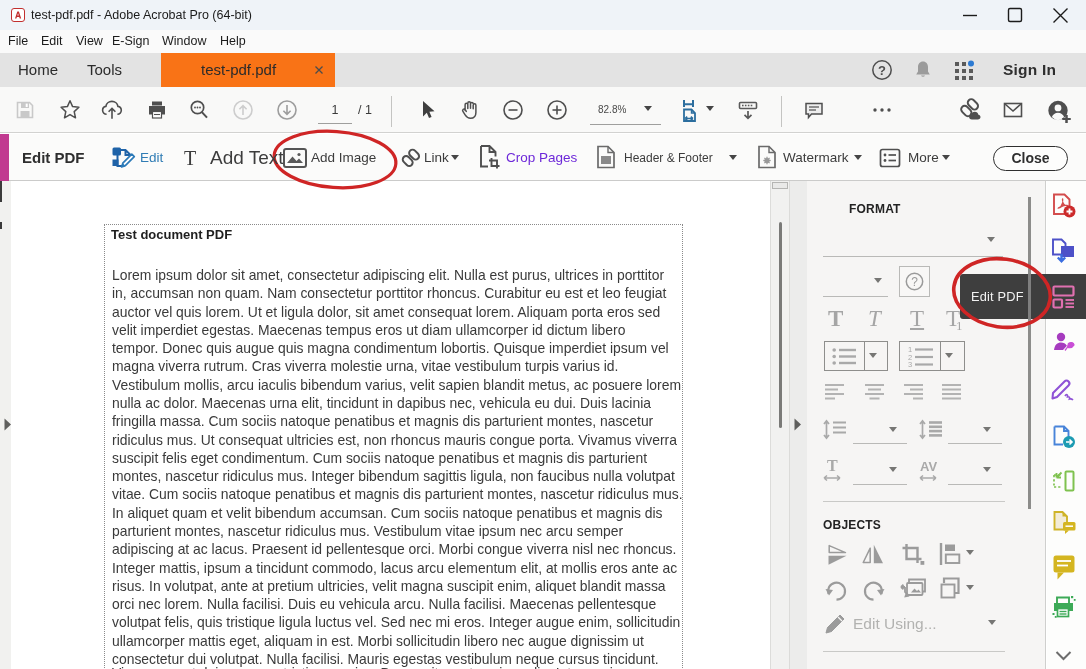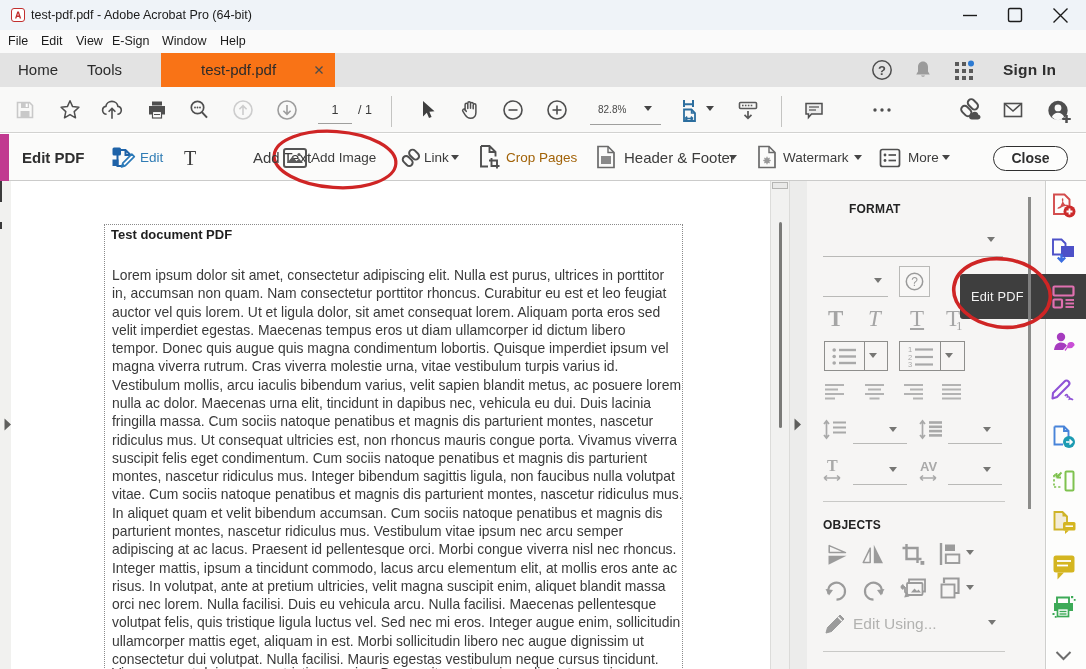--- a/index.html
+++ b/index.html
@@ -411,46 +411,46 @@
 <div class="abs" style="left:22px;top:146px;font-size:15px;font-weight:bold;color:#2e2e2e;line-height:24px;">Edit PDF</div>
 <svg class="abs" style="left:110px;top:144px;" width="28" height="28" viewBox="0 0 28 28">
   <rect x="2.5" y="3.5" width="8.5" height="8" rx="1.5" fill="#1f63a8"></rect>
   <path d="M7.5 6 H15.5 L20.5 11 V15 M15.5 6 V11 H20.5 M7.5 6 V22 H14.5" fill="none" stroke="#1f63a8" stroke-width="2"></path>
   <rect x="2.5" y="15.5" width="6" height="6.5" fill="#1f63a8"></rect>
   <path d="M21.8 10.2 L24.3 12.7 L15.3 21.7 L11.6 22.9 L12.8 19.2 Z" fill="#fff" stroke="#2b7ab8" stroke-width="1.7" stroke-linejoin="round"></path>
   <path d="M12.8 19.2 L15.3 21.7 L11.6 22.9 Z" fill="#2b7ab8"></path>
 </svg>
 <div class="abs" style="left:140px;top:147px;font-size:13.5px;color:#2f7cb4;line-height:22px;">Edit</div>
 <div class="abs" style="left:184px;top:144px;font-size:20px;color:#3c3c3c;line-height:28px;font-family:'Liberation Serif',serif;">T</div>
-<div class="abs" style="left:210px;top:147px;font-size:15px;color:#3c3c3c;line-height:22px;margin-left:43px;">Add Text</div>
+<div class="abs" style="left:210px;top:147px;font-size:19px;color:#3c3c3c;line-height:22px;">Add Text</div>
 <svg class="abs" style="left:283px;top:148px;" width="24" height="20" viewBox="0 0 24 20">
   <rect x="1" y="1" width="22" height="18" rx="2" fill="none" stroke="#555555" stroke-width="2"></rect>
   <path d="M4 15 L9.5 8.5 L13.5 13 L16 10.5 L20 15 Z" fill="#5a5a5a"></path>
   <circle cx="16" cy="6.5" r="1.6" fill="#5a5a5a"></circle>
 </svg>
 <div class="abs" style="left:311px;top:147px;font-size:13.5px;color:#3c3c3c;line-height:22px;">Add Image</div>
 <svg class="abs" style="left:400px;top:147px;" width="22" height="22" viewBox="0 0 22 22">
   <g stroke="#4f4f4f" stroke-width="2" fill="none">
     <rect x="10.7" y="2.0" width="6.8" height="11.2" rx="3.4" transform="rotate(-45 14.1 7.6)"></rect>
     <rect x="4.3" y="8.4" width="6.8" height="11.2" rx="3.4" transform="rotate(-45 7.7 14.0)"></rect>
   </g>
 </svg>
 <div class="abs" style="left:424px;top:147px;font-size:13.5px;color:#3c3c3c;line-height:22px;">Link</div>
 <div class="caret cdark" style="left:451px;top:155px;"></div>
 <svg class="abs" style="left:477px;top:143px;" width="24" height="27" viewBox="0 0 24 27">
   <path d="M4 3 H12.5 L18.5 9 V13.5 M12.5 3 V9 H18.5 M4 3 V23.5 H11" fill="none" stroke="#4f4f4f" stroke-width="1.9"></path>
   <path d="M12 17.5 H20 V25.5 M14.5 15 V23 H22.5" fill="none" stroke="#4f4f4f" stroke-width="1.9"></path>
 </svg>
-<div class="abs" style="left:506px;top:147px;font-size:13.5px;color:#a16207;line-height:22px;text-align:center;">Crop Pages</div>
+<div class="abs" style="left:506px;top:147px;font-size:13.5px;color:#6d28d9;line-height:22px;text-align:center;">Crop Pages</div>
 <svg class="abs" style="left:595px;top:145px;" width="22" height="24" viewBox="0 0 22 24">
   <path d="M3 1.5 H13 L19 7.5 V22.5 H3 Z" fill="none" stroke="#6a6a6a" stroke-width="1.7"></path>
   <path d="M13 1.5 V7.5 H19" fill="none" stroke="#6a6a6a" stroke-width="1.4"></path>
   <rect x="6" y="11" width="10" height="8" fill="#8a8a8a"></rect>
 </svg>
-<div class="abs" style="left:624px;top:147px;font-size:15px;color:#3c3c3c;line-height:22px;">Header &amp; Footer</div>
+<div class="abs" style="left:624px;top:147px;font-size:12px;color:#3c3c3c;line-height:22px;">Header &amp; Footer</div>
 <div class="caret cdark" style="left:729px;top:155px;"></div>
 <svg class="abs" style="left:756px;top:145px;" width="22" height="24" viewBox="0 0 22 24">
   <path d="M3 1.5 H13 L19 7.5 V22.5 H3 Z" fill="none" stroke="#6a6a6a" stroke-width="1.7"></path>
   <path d="M13 1.5 V7.5 H19" fill="none" stroke="#6a6a6a" stroke-width="1.4"></path>
   <circle cx="11" cy="15.5" r="2.6" fill="#9a9a9a"></circle>
   <g stroke="#9a9a9a" stroke-width="1.3">
       <line x1="11" y1="11.8" x2="11" y2="19.2"></line>
       <line x1="7.3" y1="15.5" x2="14.7" y2="15.5"></line>
       <line x1="8.4" y1="12.9" x2="13.6" y2="18.1"></line>
       <line x1="13.6" y1="12.9" x2="8.4" y2="18.1"></line>

